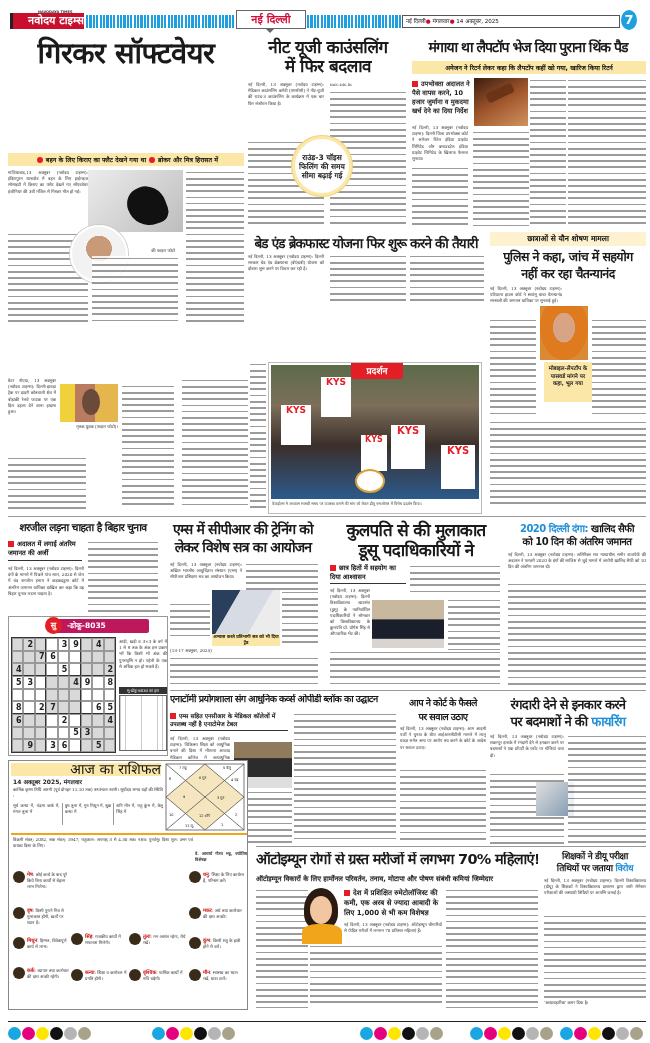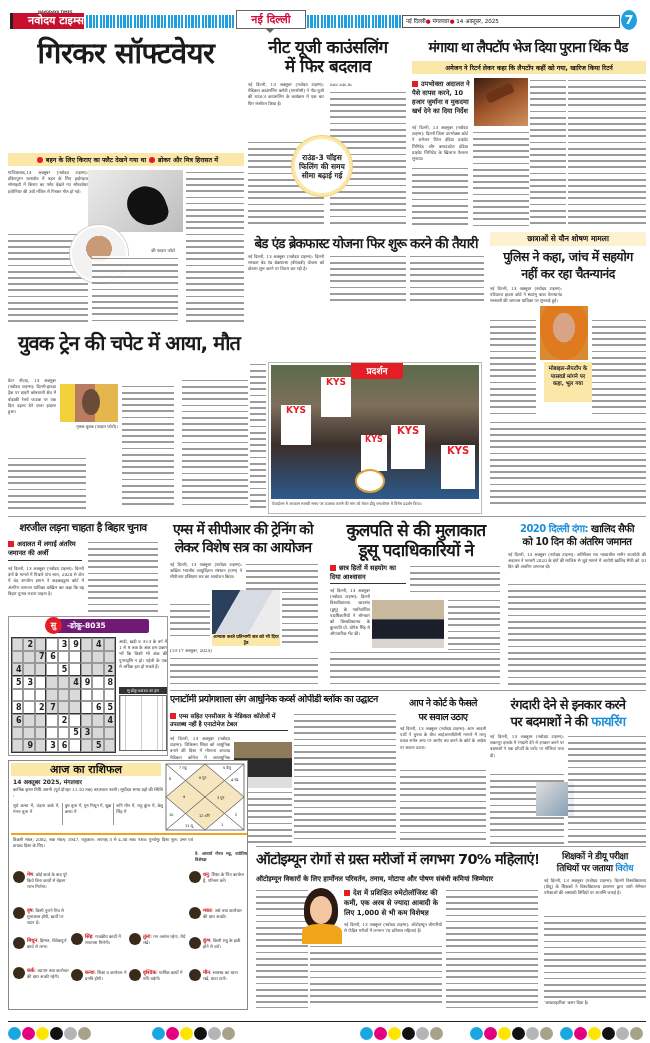--- a/index.html
+++ b/index.html
@@ -106,21 +106,20 @@
 <div class="abs txt" style="left:490px;top:286px;width:72px;height:30px">नई दिल्ली, 13 अक्तूबर (नवोदय टाइम्स): पटियाला हाउस कोर्ट ने स्वयंभू बाबा चैतन्यानंद सरस्वती की जमानत याचिका पर सुनवाई हुई।</div>
 <div class="abs photo" style="left:540px;top:306px;width:48px;height:54px;background:radial-gradient(ellipse at 50% 40%,#d7a585 0 32%,#e07a1e 33% 70%,#d98a32 71%)"></div>
 <div class="abs lines" style="left:490px;top:318px;width:46px;height:100px"></div>
 <div class="abs lines" style="left:592px;top:318px;width:54px;height:100px"></div>
 <div class="abs lines" style="left:490px;top:420px;width:156px;height:84px"></div>
 <div class="abs" style="left:544px;top:362px;width:48px;height:40px;background:#fbe7a8;font-size:5.5px;font-weight:bold;text-align:center;line-height:7.5px;padding:3px 2px;color:#222">
   <span>मोबाइल-लैपटॉप के पासवर्ड मांगने पर कहा, भूल गया</span>
 </div>
 
 <div class="abs hl" style="left:8px;top:332px;width:242px;font-size:20px;line-height:22px;letter-spacing:-0.9px">
-  <div>युवक ट्रेन की चपेट में आया, मौत</div>
 </div>
 <div class="abs txt" style="left:8px;top:378px;width:48px;height:76px">ग्रेटर नोएडा, 13 अक्तूबर (नवोदय टाइम्स): दिल्ली-हावड़ा ट्रैक पर दादरी कोतवाली क्षेत्र में बोड़ाकी रेलवे फाटक पर एक दिल दहला देने वाला हादसा हुआ।</div>
 <div class="abs photo" style="left:60px;top:384px;width:58px;height:38px;background:linear-gradient(90deg,#f1d13b 0 25%,#b97c60 26% 60%,#e5b64e 61%)">
   <div class="abs" style="left:22px;top:5px;width:18px;height:26px;border-radius:50%;background:#6a4a38"></div>
 </div>
 <div class="abs txt" style="left:60px;top:424px;width:58px;height:7px;text-align:right">मृतक युवक (फाइल फोटो)।</div>
 <div class="abs lines" style="left:8px;top:456px;width:78px;height:54px"></div>
 <div class="abs lines" style="left:122px;top:384px;width:52px;height:126px"></div>
 <div class="abs lines" style="left:182px;top:378px;width:66px;height:132px"></div>
 
@@ -153,21 +152,21 @@
 <div class="abs thinrule" style="left:8px;top:516px;width:638px;height:1px"></div>
 
 <div class="abs hl" style="left:8px;top:522px;width:150px;font-size:10.5px;white-space:nowrap;letter-spacing:-0.6px">शरजील लड़ना चाहता है बिहार चुनाव</div>
 <div class="abs" style="left:8px;top:540px;width:74px;font-size:6.5px;font-weight:bold;line-height:9px;border-bottom:1px solid #333;padding-bottom:2px">
   <span class="red-bullet"></span><span>अदालत में लगाई अंतरिम जमानत की अर्जी</span>
 </div>
 <div class="abs txt" style="left:8px;top:566px;width:76px;height:46px">नई दिल्ली, 13 अक्तूबर (नवोदय टाइम्स): दिल्ली दंगों के मामले में पिछले पांच साल, 2020 से जेल में बंद शरजील इमाम ने कड़कड़डूमा कोर्ट में अंतरिम जमानत याचिका दाखिल कर कहा कि वह बिहार चुनाव लड़ना चाहता है।</div>
 <div class="abs lines" style="left:88px;top:540px;width:70px;height:72px"></div>
 
 <div class="abs" style="left:8px;top:616px;width:160px;height:140px;border:1px solid #999">
-  <div class="abs" style="left:40px;top:2px;width:100px;height:14px;background:#701a75;border-radius:2px;color:#fff;font-weight:bold;font-size:7.5px;line-height:14px;padding-left:18px">
+  <div class="abs" style="left:40px;top:2px;width:100px;height:14px;background:#be185d;border-radius:2px;color:#fff;font-weight:bold;font-size:7.5px;line-height:14px;padding-left:18px">
     <span>-डोकू-8035</span>
   </div>
   <div class="abs" style="left:36px;top:0px;width:17px;height:17px;border-radius:50%;background:#e41e26;color:#fff;font-weight:bold;font-size:8px;text-align:center;line-height:17px">
     <span>सु</span>
   </div>
   <div class="abs sudoku" id="sudoku-grid" style="left:2px;top:20px;width:105px;height:116px">
       <div class="g"></div>
       <div class="g">2</div>
       <div class="g" style="border-right: 1.5px solid rgb(51, 51, 51);"></div>
       <div></div>
@@ -336,21 +335,21 @@
 <div class="abs hl" style="left:544px;top:850px;width:102px;font-size:9px;line-height:12px;letter-spacing:-0.4px">
   <div>शिक्षकों ने डीयू परीक्षा</div>
   <div><span>तिथियों पर जताया </span><span class="blue">विरोध</span></div>
 </div>
 <div class="abs txt" style="left:544px;top:878px;width:102px;height:34px">नई दिल्ली, 13 अक्तूबर (नवोदय टाइम्स): दिल्ली विश्वविद्यालय (डीयू) के शिक्षकों ने विश्वविद्यालय प्रशासन द्वारा जारी सेमेस्टर परीक्षाओं की अस्थायी तिथियों पर आपत्ति जताई है।</div>
 <div class="abs lines" style="left:544px;top:914px;width:102px;height:86px"></div>
 <div class="abs txt" style="left:544px;top:1000px;width:102px;height:7px">'अव्यावहारिक' करार दिया है।</div>
 
 <div class="abs" style="left:8px;top:760px;width:160px;height:250px;border:1px solid #888;padding:0"></div>
 <div class="abs" style="left:8px;top:760px;width:240px;height:250px;border:1px solid #888;background:#fff">
-  <div class="abs" style="left:2px;top:2px;width:150px;height:13px;background:#fbe7a8;text-align:center;font-weight:bold;font-size:11px;line-height:13px">
+  <div class="abs" style="left:2px;top:2px;width:150px;height:13px;background:#fbe7a8;text-align:right;font-weight:normal;font-size:14px;line-height:13px">
     <span>आज का राशिफल</span>
   </div>
   <div class="abs" style="left:4px;top:17px;width:150px;font-size:6px;font-weight:bold;color:#222">14 अक्तूबर 2025, मंगलवार</div>
   <div class="abs txt" style="left:4px;top:26px;width:150px;height:13px">कार्तिक कृष्ण तिथि अष्टमी (पूर्व दोपहर 11.10 तक) तत्पश्चात नवमी। सूर्योदय समय ग्रहों की स्थिति :</div>
   <div class="abs" style="left:4px;top:42px;width:150px;height:22px;display:flex;gap:2px">
     <div class="txt" style="flex:1;border-right:1px solid #999;padding-right:2px">सूर्य कन्या में, चंद्रमा कर्क में, मंगल तुला में</div>
     <div class="txt" style="flex:1;border-right:1px solid #999;padding-right:2px">बुध तुला में, गुरु मिथुन में, शुक्र कन्या में</div>
     <div class="txt" style="flex:1">शनि मीन में, राहु कुंभ में, केतु सिंह में</div>
   </div>
 

